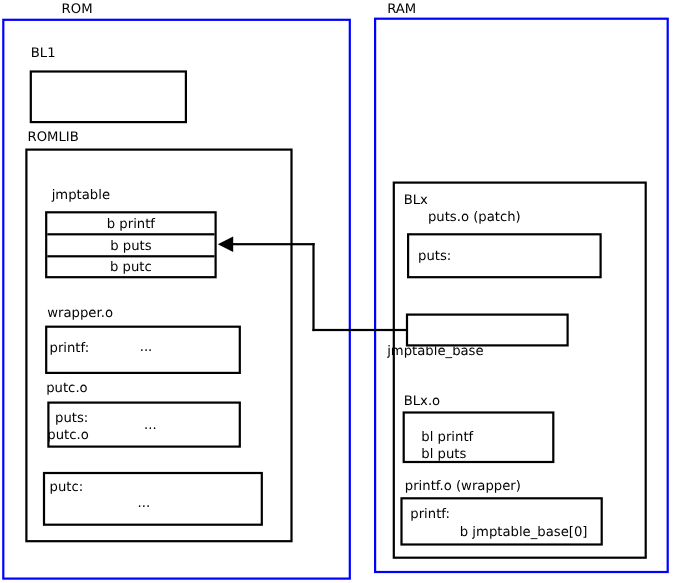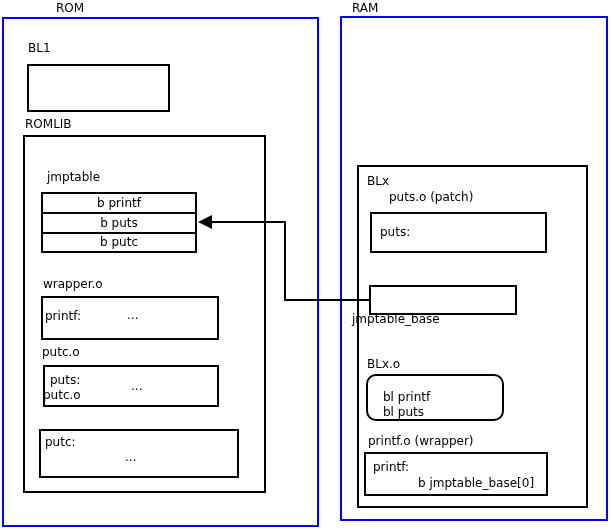--- a/index.html
+++ b/index.html
@@ -116,21 +116,21 @@
 
   <div class="label" style="left:389px; top:190px;">puts.o (patch)</div>
   <div class="box" style="left:370px; top:212px; width:177px; height:41px; z-index:3;">
     <span class="boxtext" style="left:8px; top:11px;">puts:</span>
   </div>
 
   <div class="label" style="left:352px; top:264px;margin-top:48px;">jmptable_base</div>
   <div class="box" style="left:369px; top:285px; width:148px; height:30px; z-index:3;"></div>
 
   <div class="label" style="left:367px; top:357px;">BLx.o</div>
-  <div class="box" style="left:366px; top:374px; width:138px; height:47px; z-index:3;border-radius:10px;">
+  <div class="box" style="left:366px; top:374px; width:138px; height:47px; z-index:3;">
     <span class="boxtext" style="left:15px; top:14px;">bl printf</span>
     <span class="boxtext" style="left:15px; top:29px;">bl puts</span>
   </div>
 
   <div class="label" style="left:368px; top:434px;">printf.o (wrapper)</div>
   <div class="box" style="left:364px; top:452px; width:184px; height:44px; z-index:3;">
     <span class="boxtext" style="left:7px; top:6px;">printf:</span>
     <span class="boxtext" style="left:52px; top:22px;">b jmptable_base[0]</span>
   </div>
 

